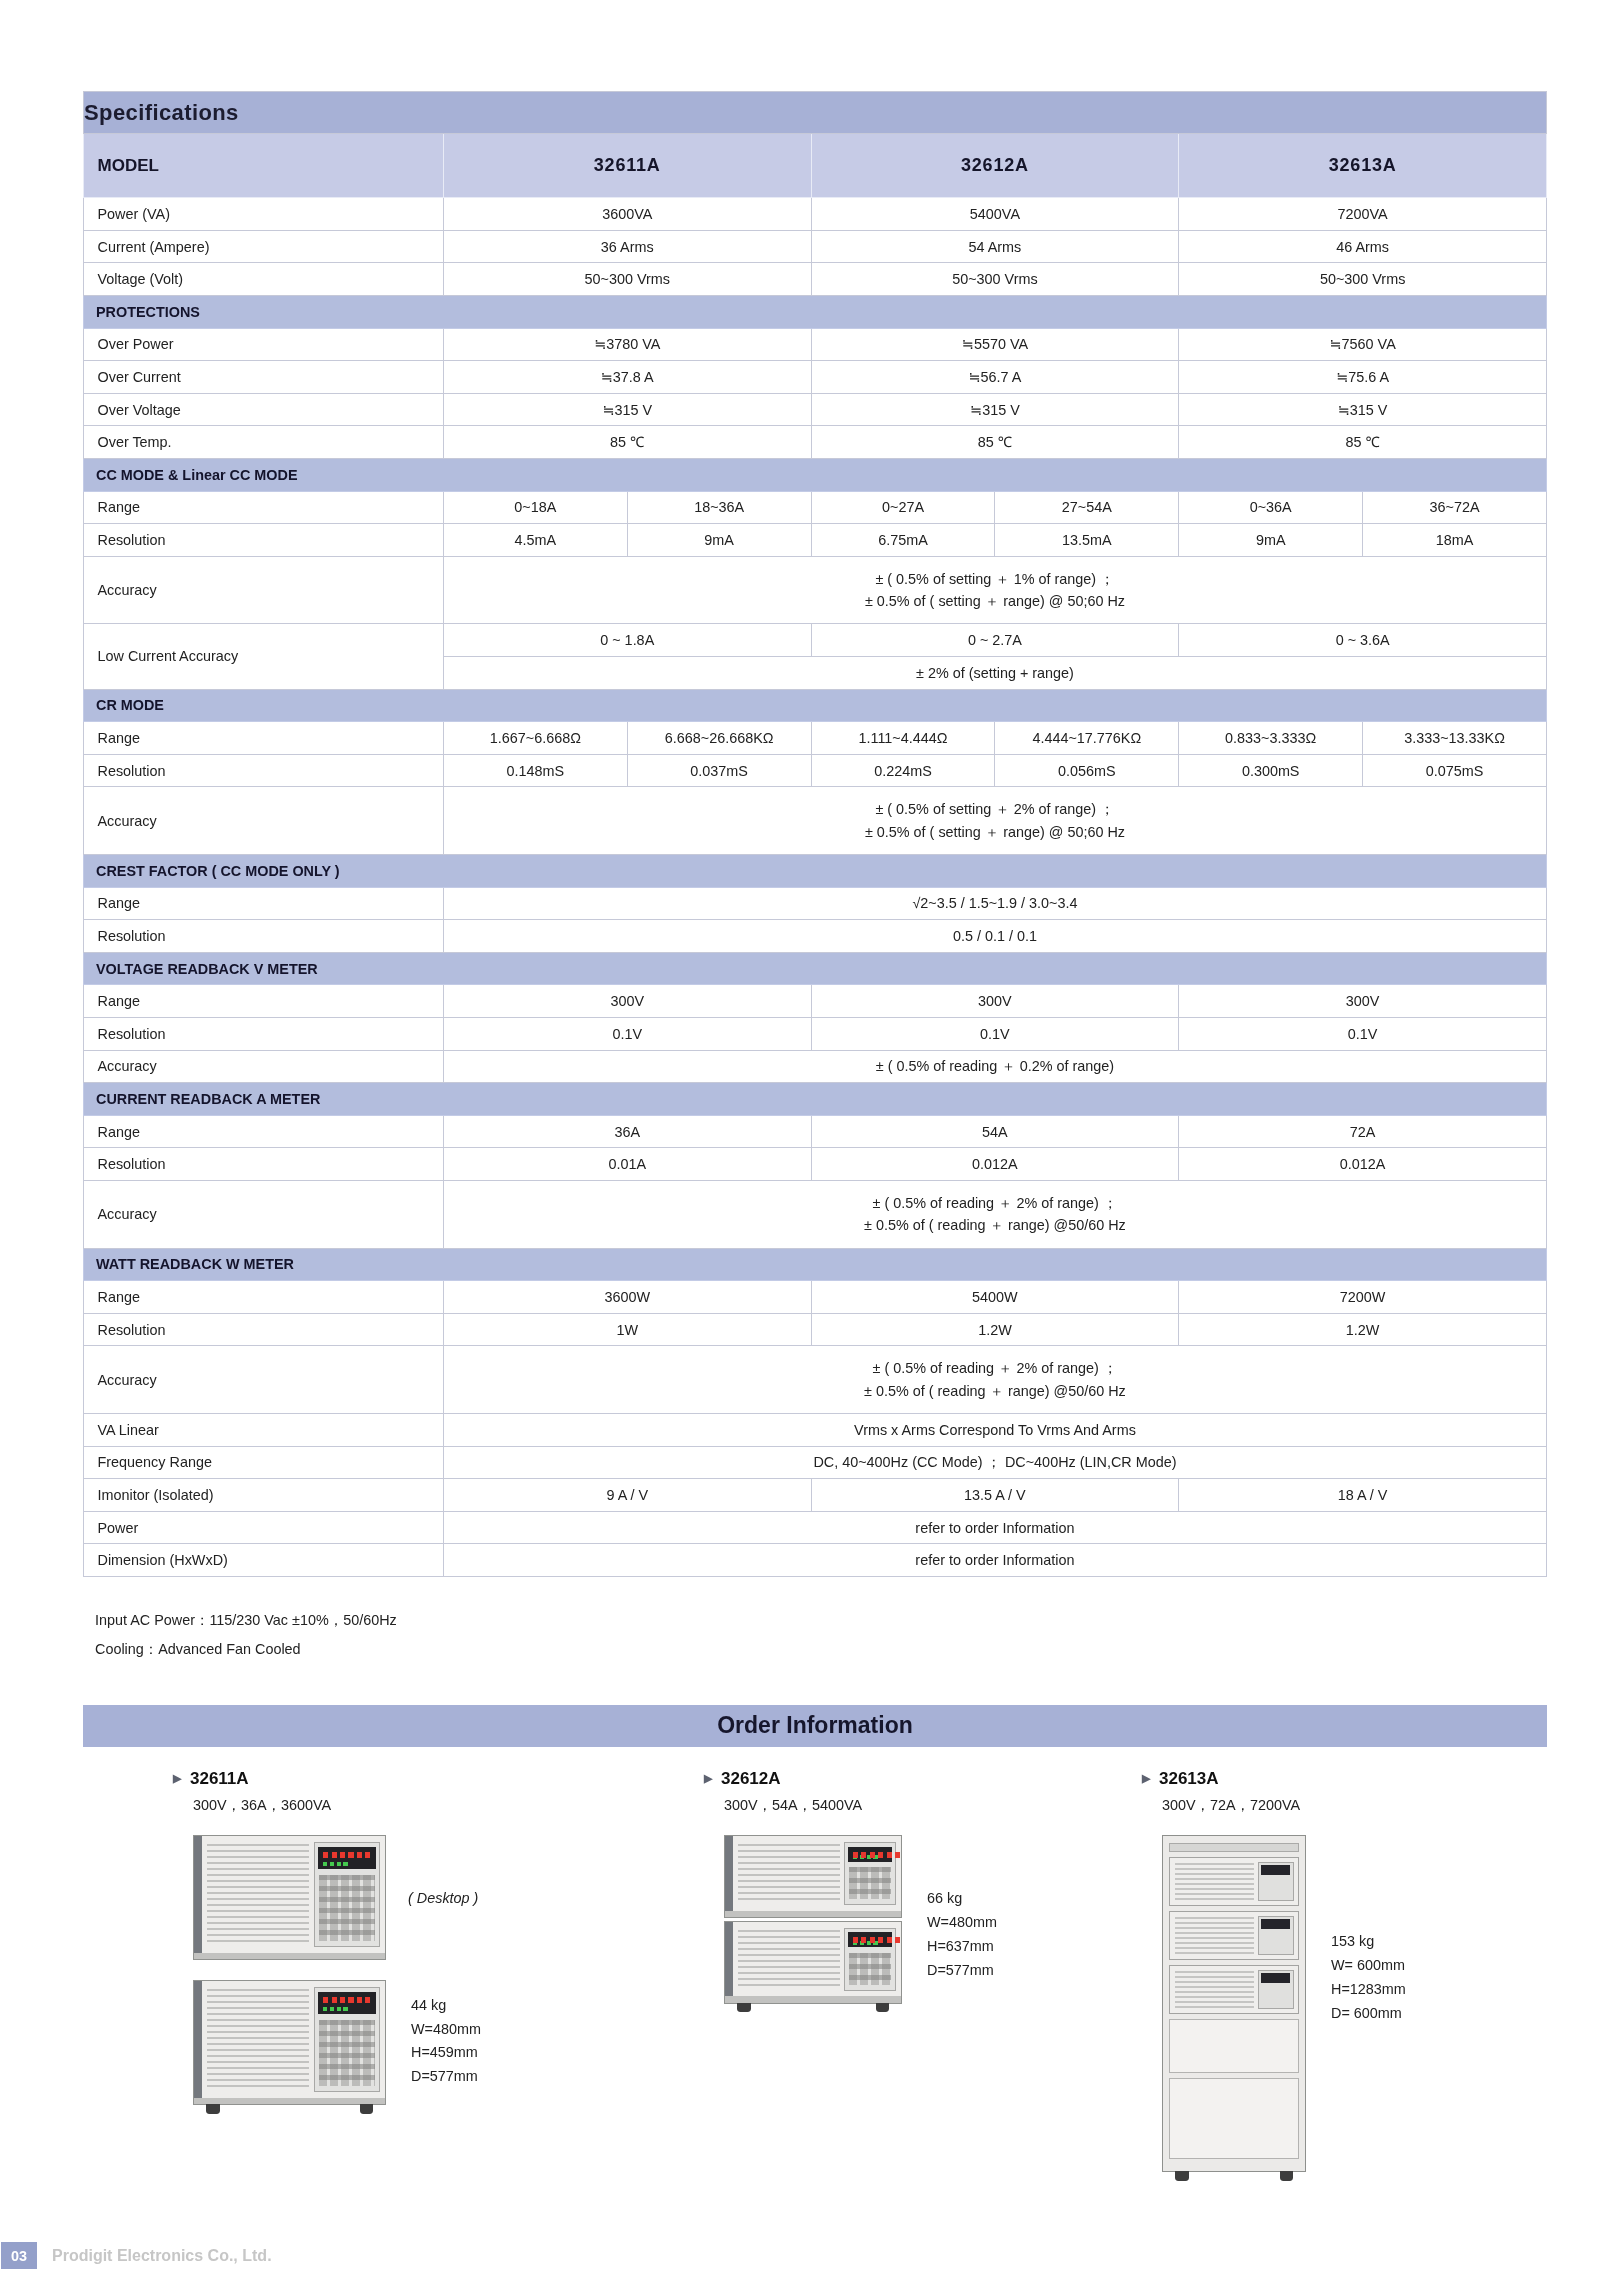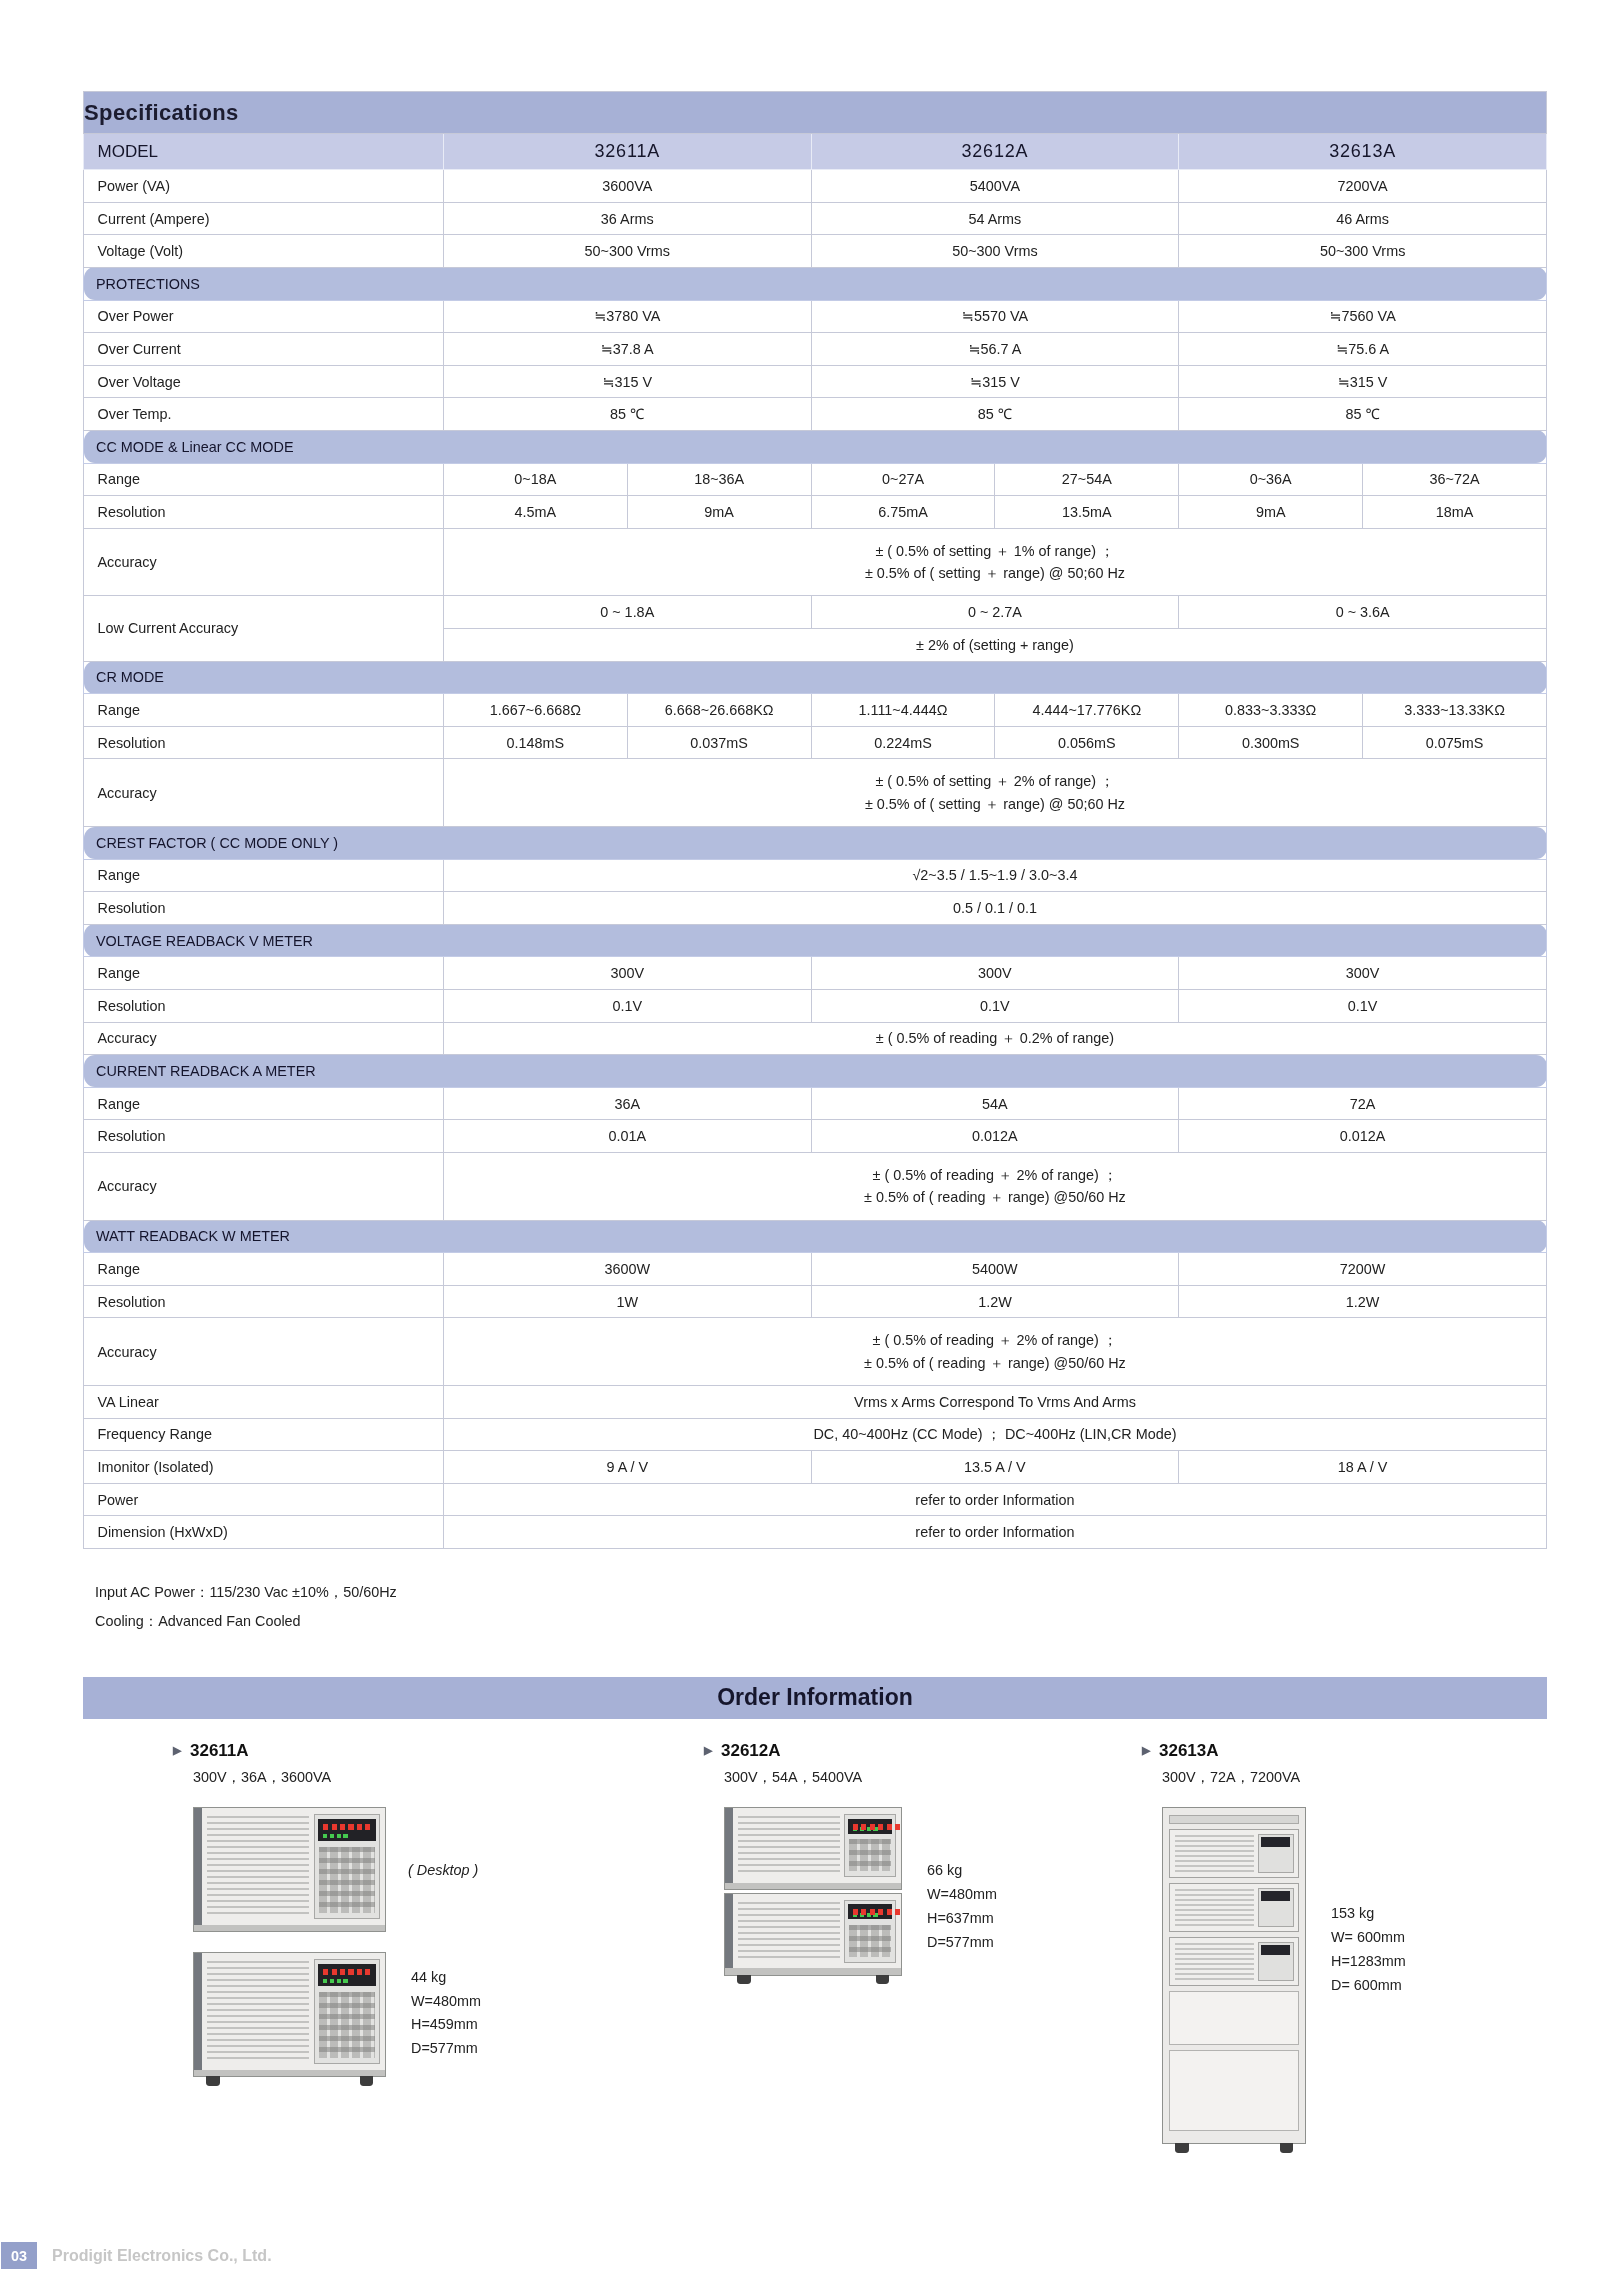--- a/index.html
+++ b/index.html
@@ -16,30 +16,30 @@
   .content { position:absolute; left:83px; top:91px; width:1464px; }
 
   
   .spec-table { width:100%; border-collapse:collapse; table-layout:fixed; font-size:14.4px; }
   .spec-table th, .spec-table td { border:0.8px solid var(--grid); }
   .title-cell {
     background:var(--hdr); border-color:var(--hdr);
     font-size:22px; font-weight:bold; color:#1c1c30; letter-spacing:0.4px;
     padding:7.6px 0; text-align:left;
   }
-  .model-row td { background:var(--model); border-color:#e8ebf6; font-weight:normal; padding:7px 0; color:#15152a;margin-left:36px; }
+  .model-row td { background:var(--model); border-color:#e8ebf6; font-weight:bold; padding:21px 0; color:#15152a;margin-left:36px; }
   td.model-lbl { text-align:left; padding-left:13.5px; font-size:17px; }
   td.model-val { text-align:center; font-size:18px; letter-spacing:0.8px; }
   .spec-table tbody td { padding:6.8px 6.8px; line-height:1.25; }
   .spec-table td.lbl { text-align:left; padding-left:13.5px; background:#fff; }
   .spec-table td.val { text-align:center; }
   .spec-table td.val.multi { padding:11px 6.8px; line-height:1.55; }
   .spec-table td.sec-cell {
     background:var(--sec); border-color:#c3cbe6;
-    font-weight:normal; text-align:left; padding:6.8px 12px; color:#14142c;border-radius:11px;
+    font-weight:bold; text-align:left; padding:6.8px 12px; color:#14142c;
   }
 
   
   .notes { margin:29px 0 0 12px; font-size:14.4px; line-height:2.0; color:#222; }
 
   
   .order-bar {
     margin-top:41px; background:var(--hdr); text-align:center;
     font-size:23px; font-weight:bold; color:#16162c; padding:7.6px 0;
   }

